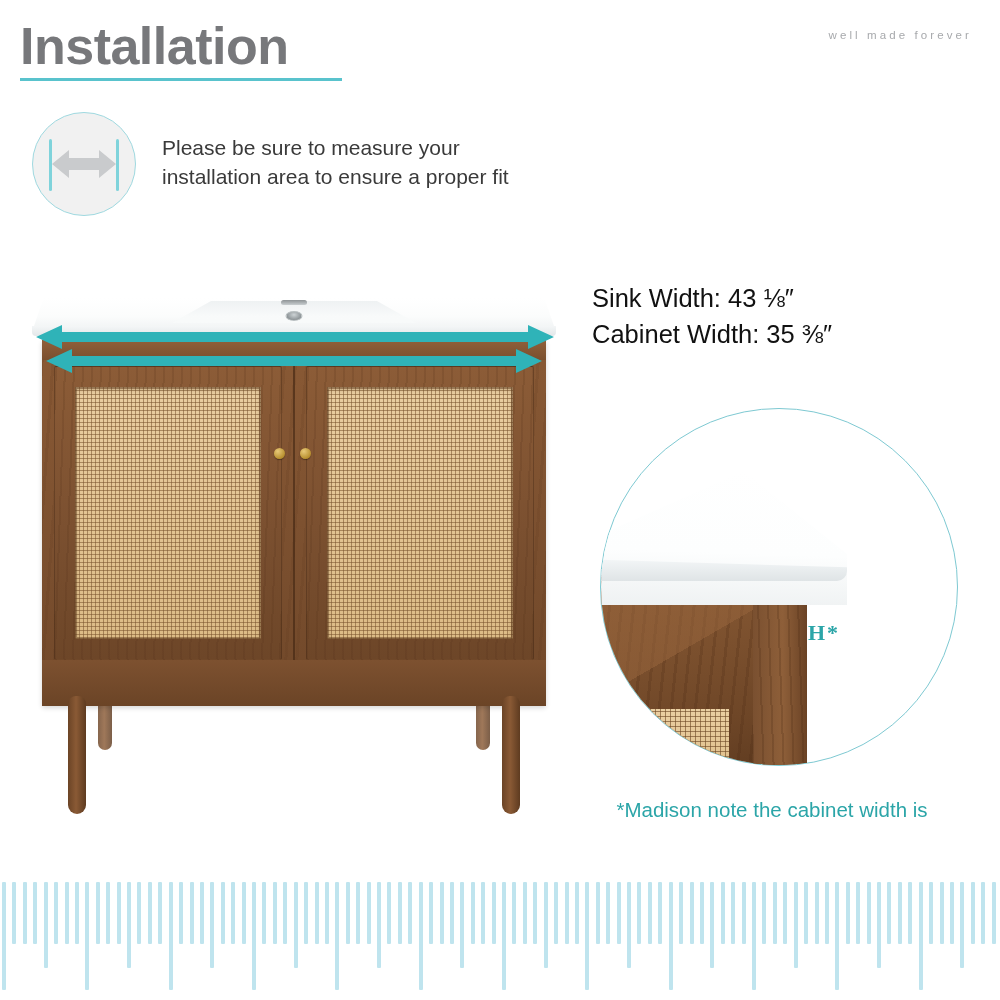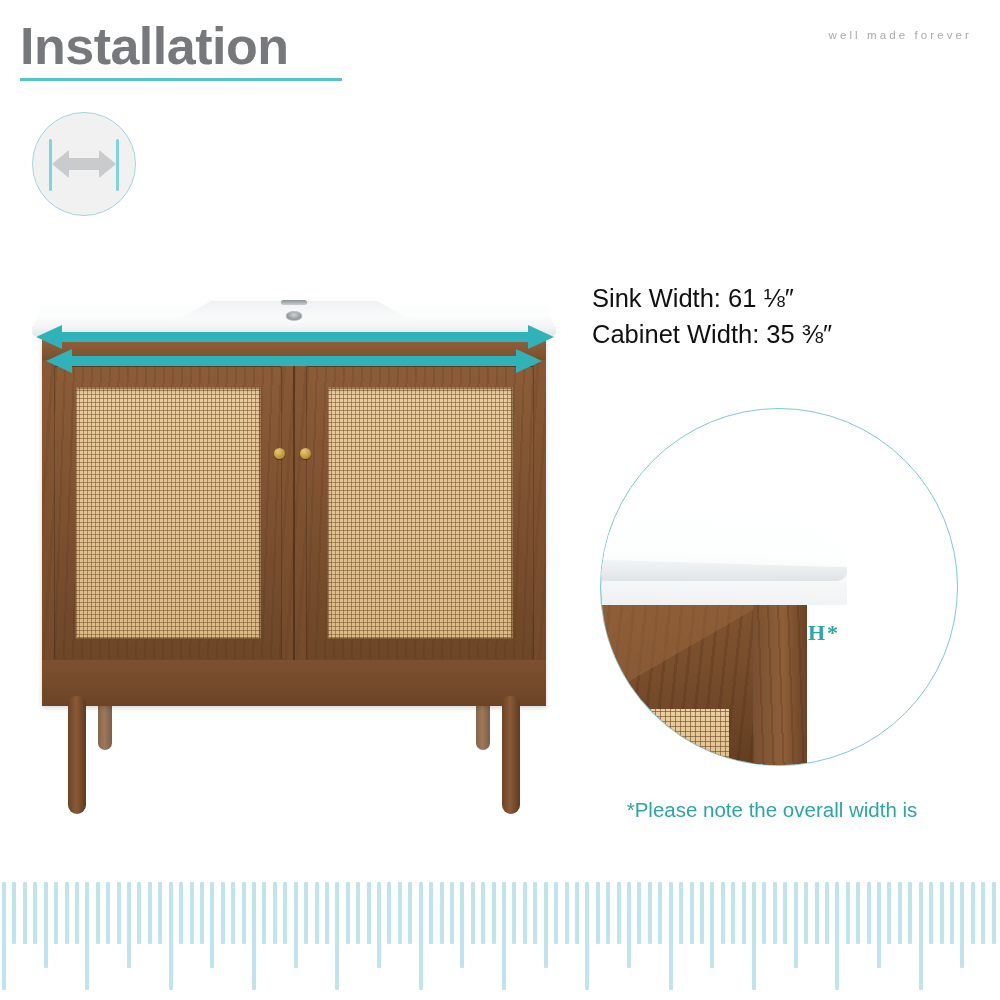--- a/index.html
+++ b/index.html
@@ -248,23 +248,24 @@
     <div class="logo-sub">well made forever</div>
   </div>
 
   <div class="measure-icon">
     <div class="bar l"></div>
     <div class="bar r"></div>
     <svg class="arrow" viewBox="0 0 64 34">
       <polygon points="0,17 17,3 17,11 47,11 47,3 64,17 47,31 47,23 17,23 17,31" fill="#c9cbcd"></polygon>
     </svg>
   </div>
+  <div class="note-text">Please be sure to measure your installation area to ensure a proper fit</div>
 
   <div class="dims">
-    <div>Sink Width: 61 ⅛″</div>
+    <div>Sink Width: 43 ⅛″</div>
     <div>Cabinet Width: 35 ⅜″</div>
   </div>
 
   <div class="vanity">
 
     <div class="leg bl"></div>
     <div class="leg br"></div>
 
     <div class="cabinet">
       <div class="cab-toprail"></div>
@@ -307,21 +308,21 @@
     <div class="d-wood-miter"></div>
     <div class="d-cane"></div>
     <div class="d-stile"></div>
     <div class="d-reveal"></div>
     <div class="d-counter"></div>
     <div class="d-counter-edge"></div>
   </div>
   <div class="h-mark" style="left:808px;top:620px;">H*</div>
 
   <div class="bottom-note">
-    <div>*Please note the overall width is</div>
+    <div>*Madison note the cabinet width is</div>
   </div>
 
   <div class="ruler" id="ruler">
       <div class="tick l" style="left: 2px; background: rgb(191, 228, 238);"></div>
       <div class="tick s" style="left: 12.4167px; background: rgb(191, 228, 238);"></div>
       <div class="tick s" style="left: 22.8333px; background: rgb(191, 228, 238);"></div>
       <div class="tick s" style="left: 33.25px; background: rgb(191, 228, 238);"></div>
       <div class="tick m" style="left: 43.6667px; background: rgb(191, 228, 238);"></div>
       <div class="tick s" style="left: 54.0833px; background: rgb(191, 228, 238);"></div>
       <div class="tick s" style="left: 64.5px; background: rgb(191, 228, 238);"></div>

